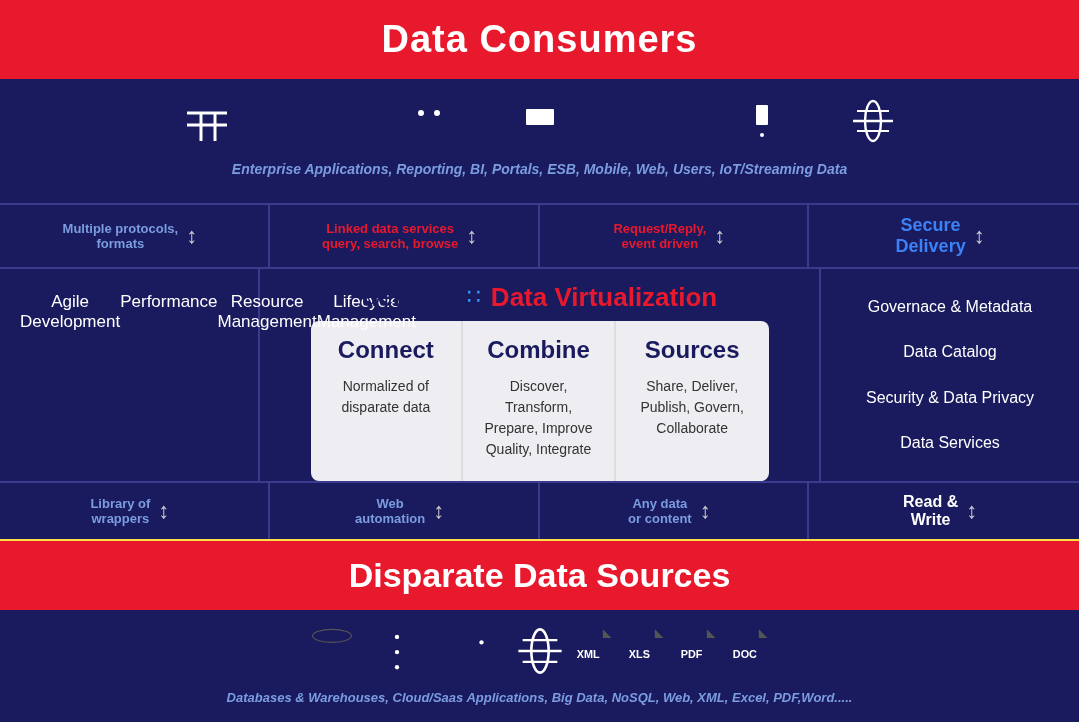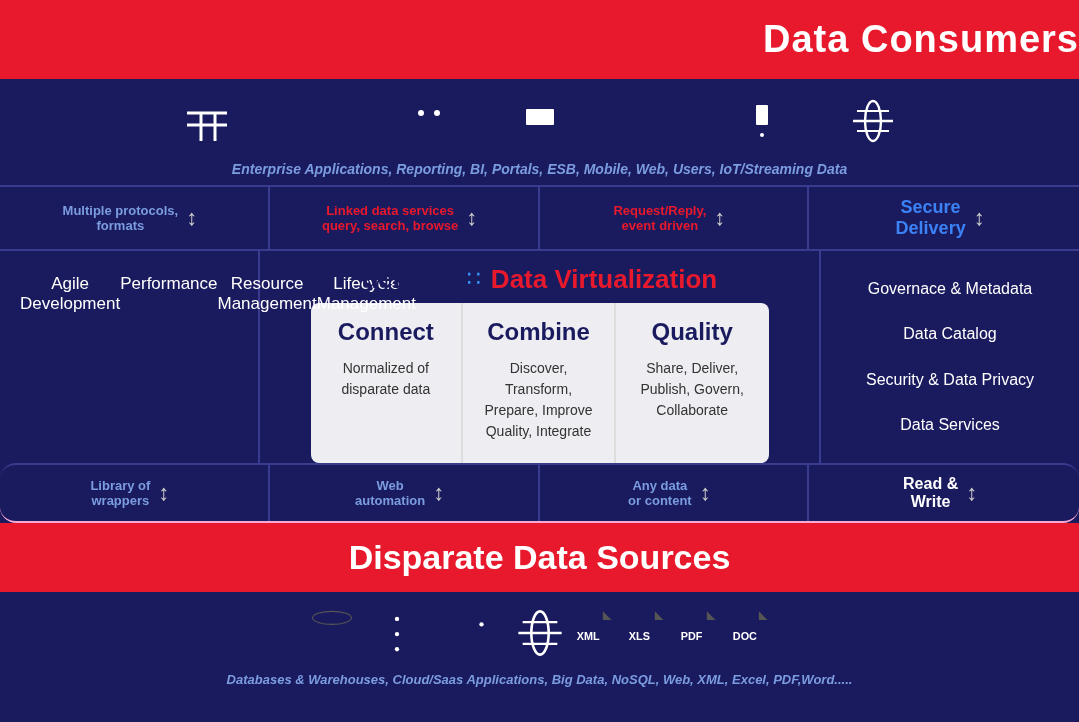--- a/index.html
+++ b/index.html
@@ -28,21 +28,21 @@
       border-radius: 50%;
       top: 50%;
       left: 50%;
       transform: translate(-50%, -45%);
       z-index: 1;
     }
 
     
     .top-banner {
       background: #e8192c;
-      text-align: right;
+      text-align: center;
       padding: 18px 0;
       z-index: 10;
       position: relative;
     }
     .top-banner h1 {
       color: white;
       font-size: 38px;
       font-weight: 900;
       letter-spacing: 1px;
     }
@@ -55,21 +55,21 @@
       align-items: center;
       padding: 18px 40px 8px;
       position: relative;
       z-index: 5;
     }
 
     
     .enterprise-row {
       background: #1a1a5e;
       text-align: center;
-      padding: 4px 0 8px;
+      padding: 4px 0 26px;
       position: relative;
       z-index: 5;
     }
     .enterprise-row p {
       color: #7b9de0;
       font-size: 14px;
       font-style: italic;
       font-weight: bold;
     }
 
@@ -211,24 +211,23 @@
       padding: 8px 0;
       text-align: center;
     }
 
     
     .bottom-protocol-row {
       background: #1a1a5e;
       display: grid;
       grid-template-columns: 1fr 1fr 1fr 1fr;
       border-top: 2px solid #3a3a8e;
-      border-bottom: 2px solid #f9a8d4;
-      position: relative;
-      z-index: 5;
-      border-radius: 16px;
+      border-bottom: 2px solid #fde047;
+      position: relative;
+      z-index: 5;
     }
 
     
     .bottom-banner {
       background: #e8192c;
       text-align: center;
       padding: 15px 0;
       position: relative;
       z-index: 10;
     }
@@ -414,21 +413,21 @@
       <div class="three-cols">
         <div class="col-box">
           <h3>Connect</h3>
           <p>Normalized of disparate data</p>
         </div>
         <div class="col-box">
           <h3>Combine</h3>
           <p>Discover, Transform, Prepare, Improve Quality, Integrate</p>
         </div>
         <div class="col-box">
-          <h3>Quality</h3>
+          <h3>Sources</h3>
           <p>Share, Deliver, Publish, Govern, Collaborate</p>
         </div>
       </div>
     </div>
 
     <div class="right-panel">
       <div class="item">Governace &amp; Metadata</div>
       <div class="item">Data Catalog</div>
       <div class="item">Security &amp; Data Privacy</div>
       <div class="item">Data Services</div>

